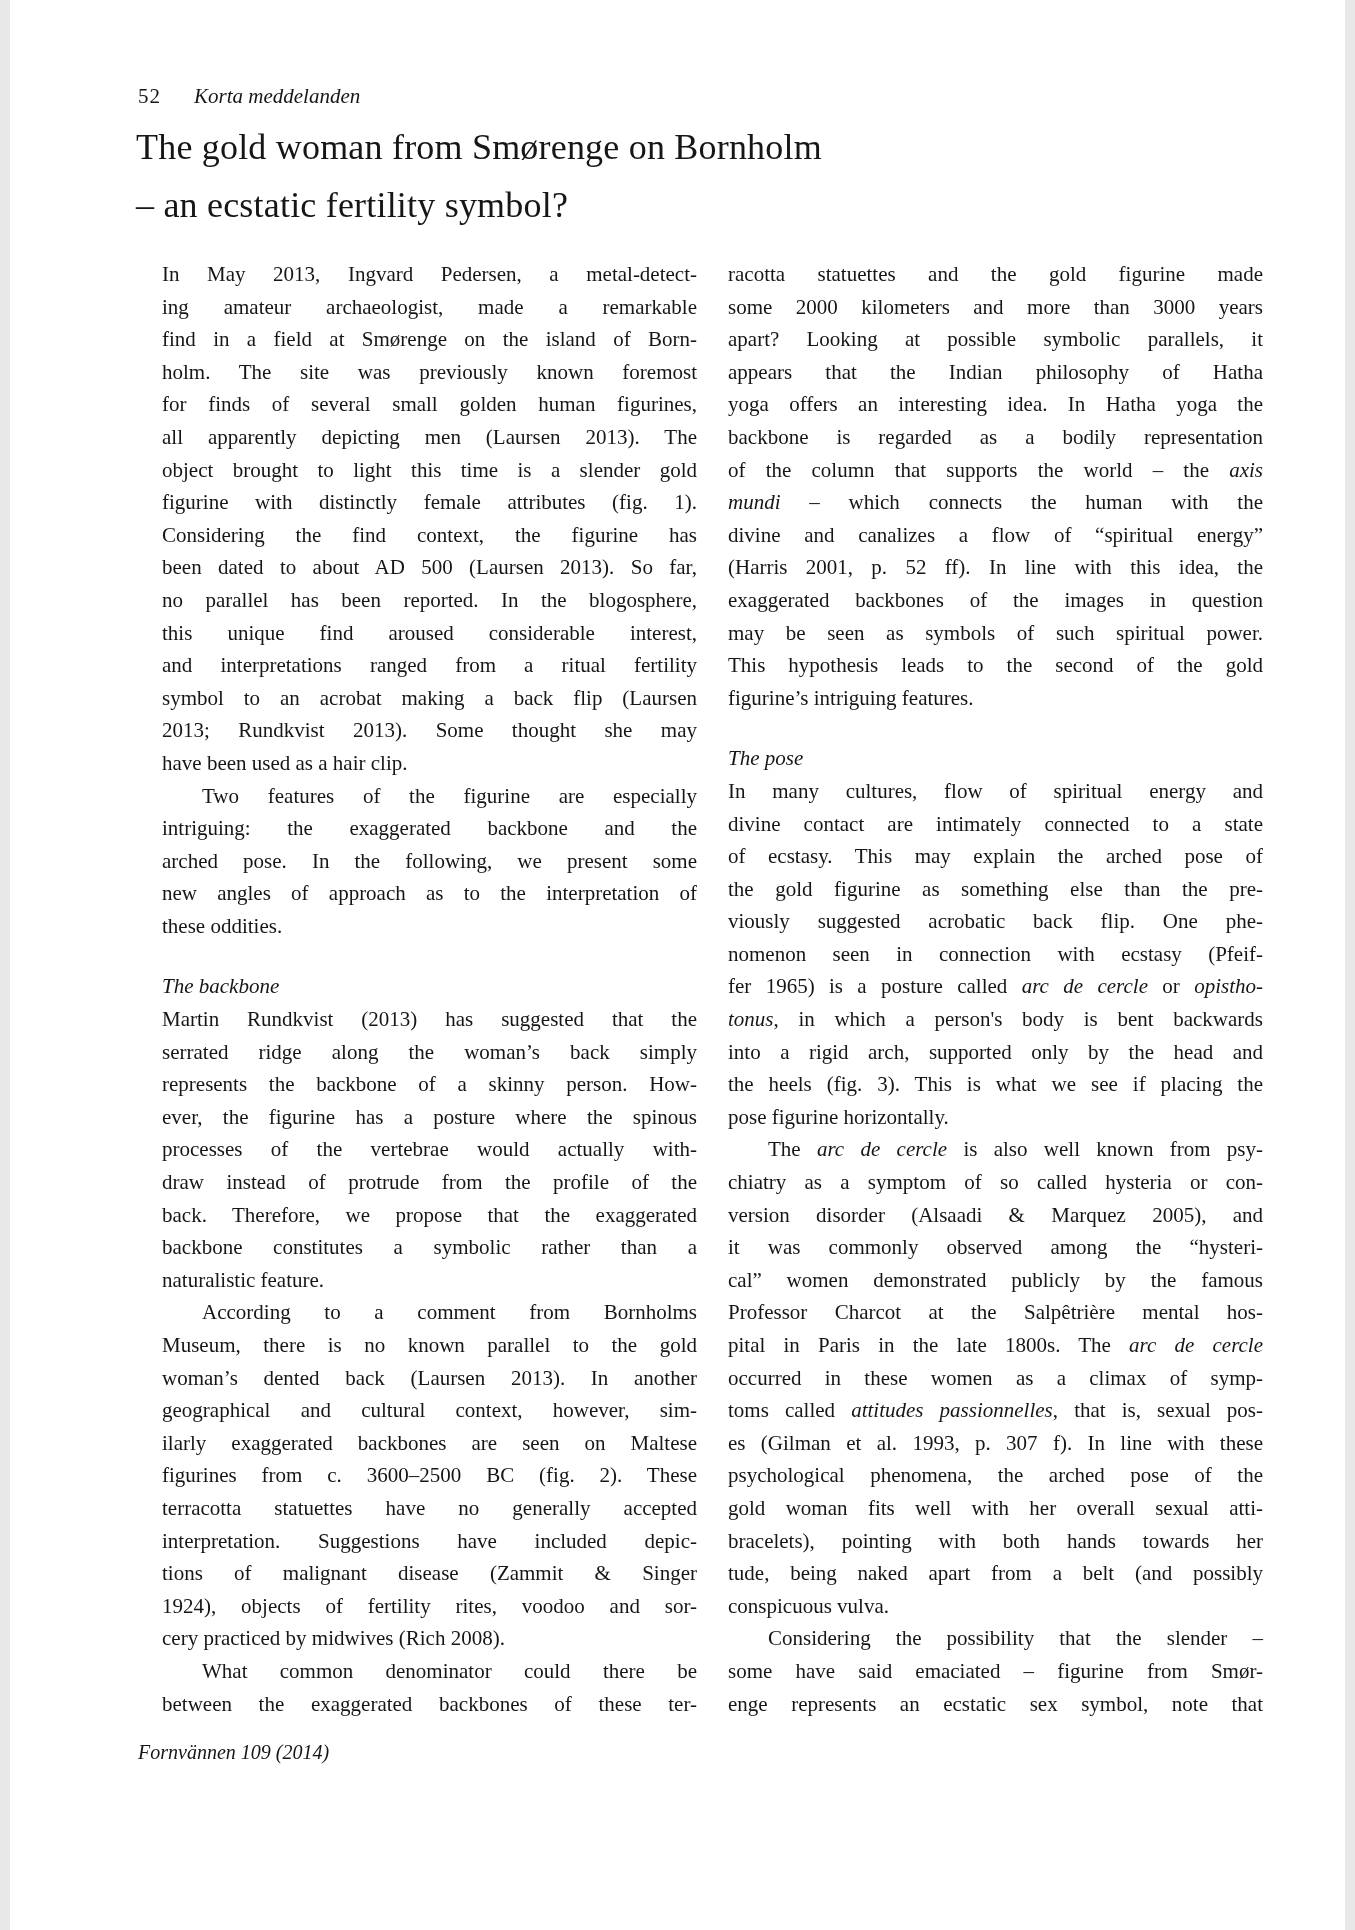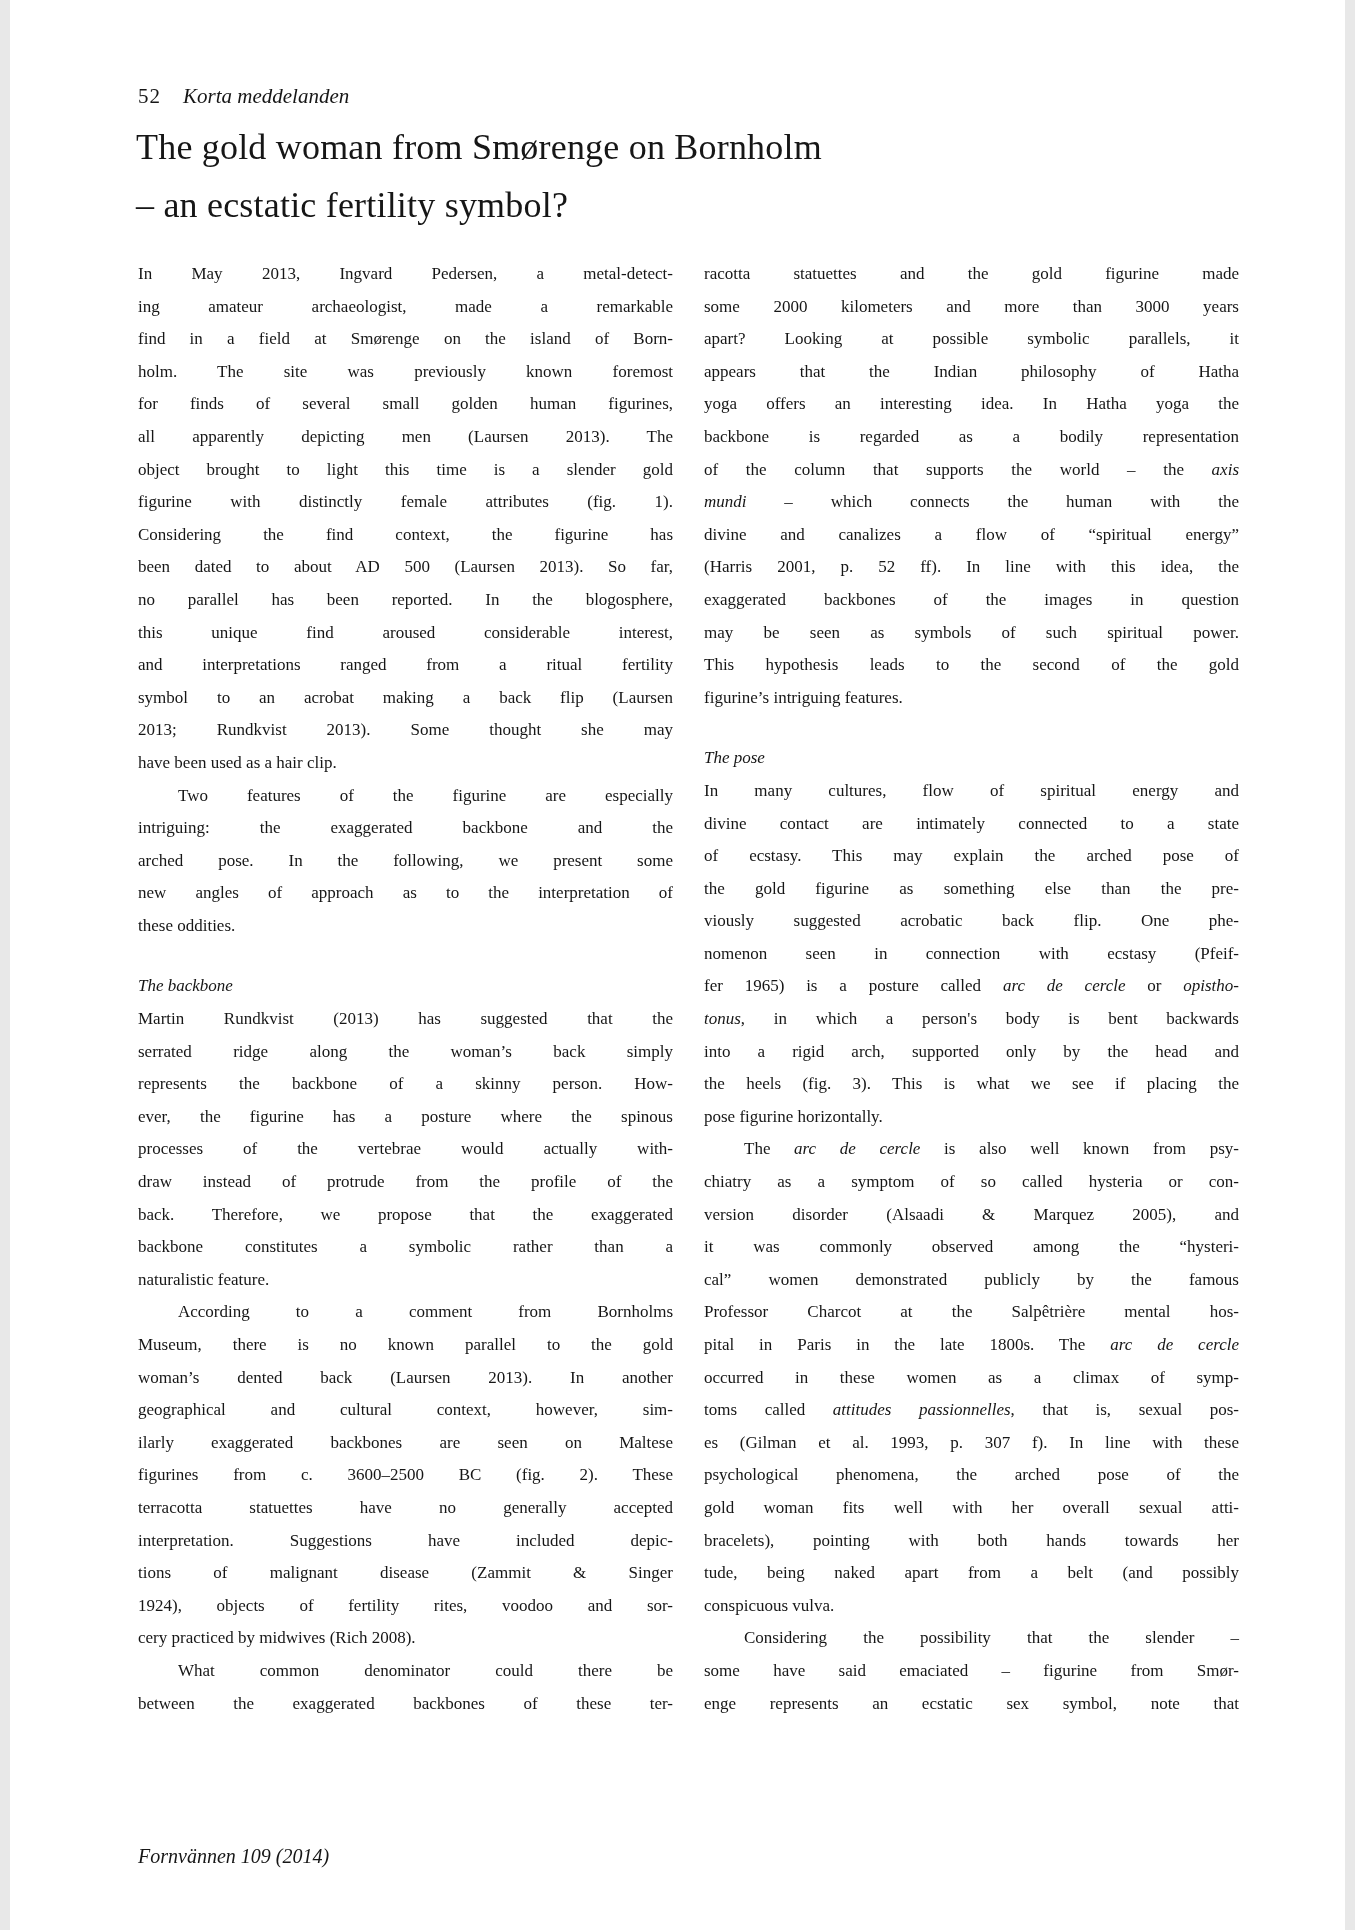--- a/index.html
+++ b/index.html
@@ -11,47 +11,47 @@
     color:#161616;
     font-family:"Liberation Serif","DejaVu Serif",serif;
     overflow:hidden;
   }
   .running-head{
     position:absolute;left:128px;top:84px;
     font-size:21px;line-height:24px;
     display:flex;align-items:baseline;
   }
   .running-head .pagenum{font-style:normal;letter-spacing:1px;}
-  .running-head .section{font-style:italic;margin-left:22px;}
+  .running-head .section{font-style:italic;margin-left:33px;}
   .article-title{
     position:absolute;left:126px;top:118px;
     font-size:36px;line-height:58px;
     letter-spacing:0.2px;
     white-space:nowrap;
   }
   .col{
     position:absolute;top:258px;width:535px;
-    font-size:17px;line-height:32.6px;
+    font-size:21px;line-height:32.6px;margin-left:24px;
   }
   .col.left{left:128px;}
   .col.right{left:694px;}
   .ln{
     text-align:justify;
     text-align-last:justify;
     white-space:nowrap;
   }
   .ln.last{text-align-last:left;}
   .ln.ind{padding-left:40px;}
   .heading{
     font-style:italic;
     margin-top:28px;
     text-align:left;
   }
   .footer{
-    position:absolute;left:128px;top:1844px;
+    position:absolute;left:128px;top:1740px;
     font-style:italic;font-size:20px;line-height:24px;
   }
   i{font-style:italic;}
 </style>
 </head>
 <body>
 
 <div class="page">
 
   <div class="running-head">

